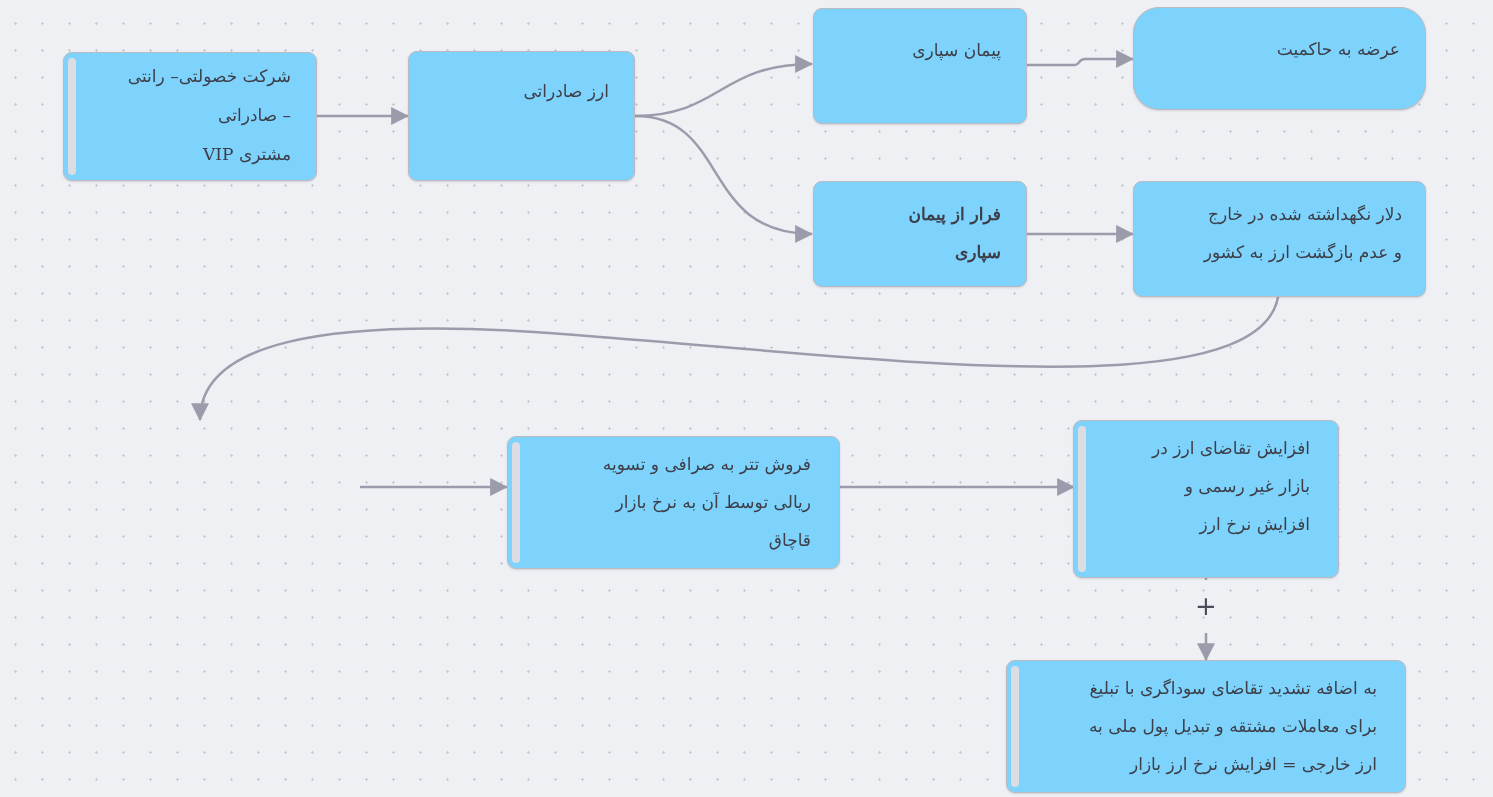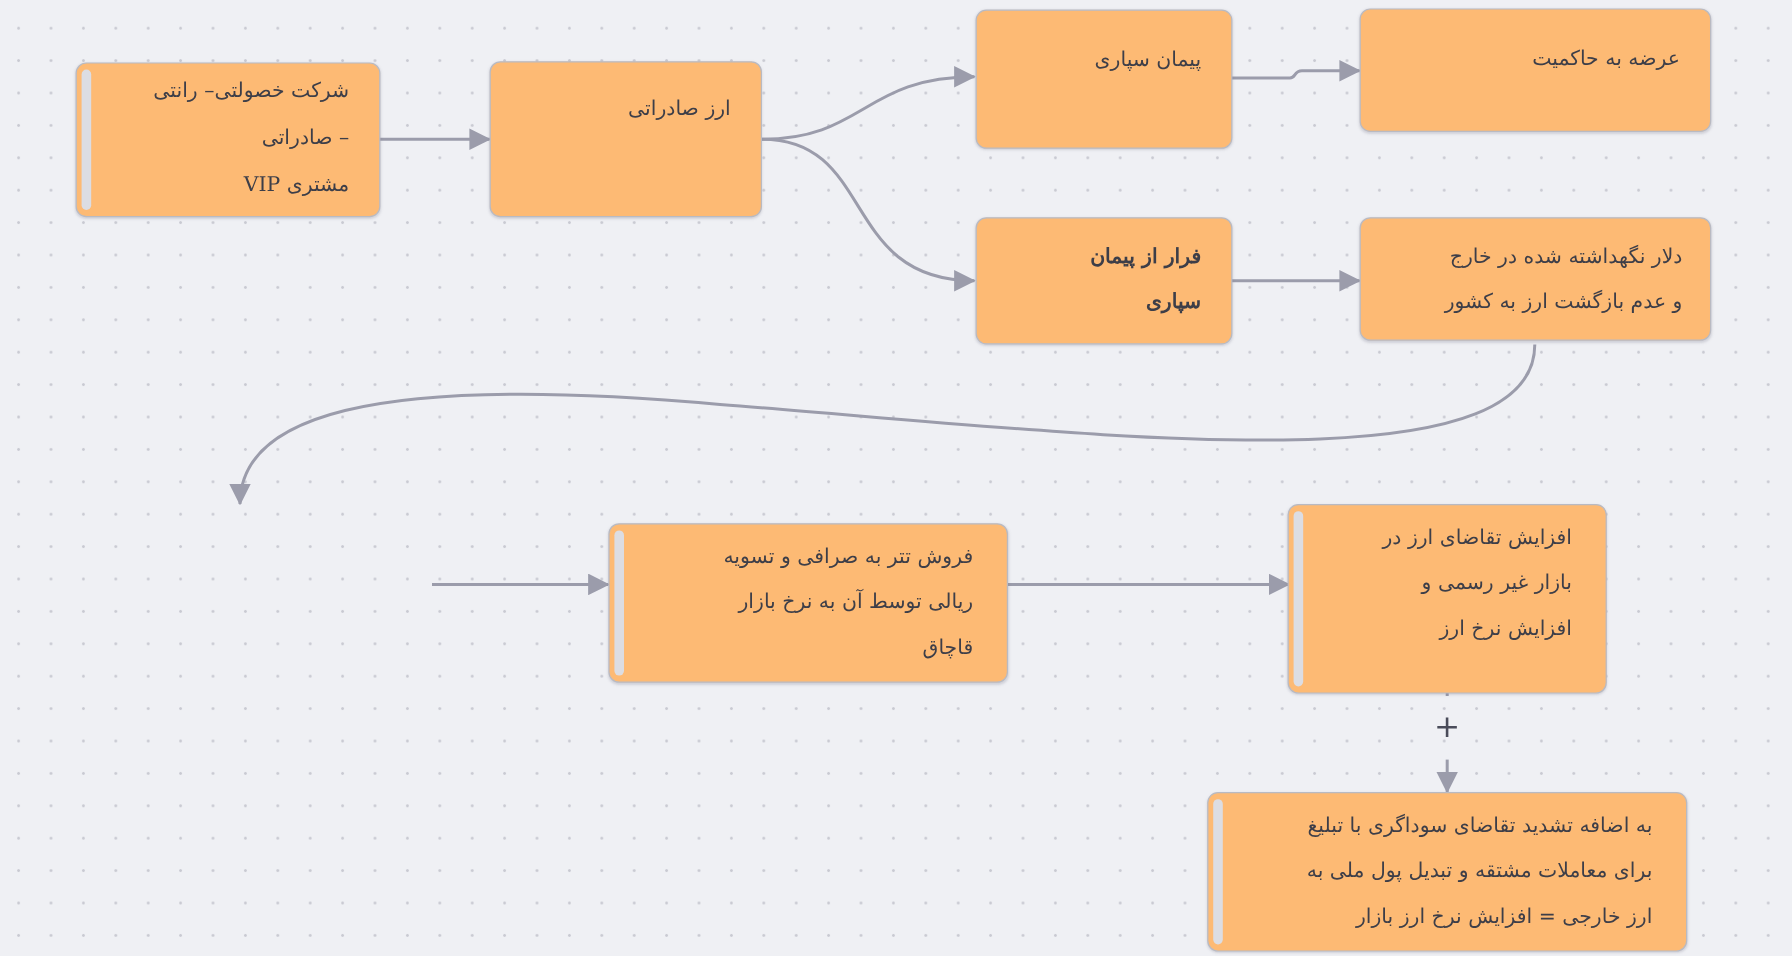--- a/index.html
+++ b/index.html
@@ -24,21 +24,21 @@
   }
   svg.edges {
     position: absolute;
     left: 0; top: 0;
     width: 1493px; height: 797px;
     pointer-events: none;
   }
   .node {
     position: absolute;
     box-sizing: border-box;
-    background: #fdba74;
+    background: #7dd3fc;
     border: 1.5px solid #b9bac2;
     border-radius: 9px;
     box-shadow: 0 1px 2px rgba(120,120,140,0.25);
     cursor: pointer;
   }
   .node .bar {
     position: absolute;
     left: 4px;
     top: 5px;
     bottom: 5px;
@@ -99,30 +99,30 @@
   </div>
 
   <div class="node" style="left:408px;top:51px;width:227px;height:130px;">
     <div class="label" style="right:25px;top:20px;width:190px;">ارز صادراتی</div>
   </div>
 
   <div class="node" style="left:813px;top:8px;width:214px;height:116px;">
     <div class="label" style="right:25px;top:22px;width:180px;">پیمان سپاری</div>
   </div>
 
-  <div class="node" style="left:1133px;top:7px;width:293px;height:103px;">
+  <div class="node" style="left:1133px;top:7px;width:293px;height:103px;border-radius:26px;">
     <div class="label" style="right:25px;top:22px;width:250px;">عرضه به حاکمیت</div>
   </div>
 
   <div class="node" style="left:813px;top:181px;width:214px;height:106px;font-weight:bold;">
     <div class="label" style="right:25px;top:13px;width:180px;">فرار از پیمان
 سپاری</div>
   </div>
 
-  <div class="node" style="left:1133px;top:181px;width:293px;height:103px;">
+  <div class="node" style="left:1133px;top:181px;width:293px;height:116px;">
     <div class="label" style="right:23px;top:13px;width:260px;">دلار نگهداشته شده در خارج
 و عدم بازگشت ارز به کشور</div>
   </div>
 
 
   <div class="node" style="left:507px;top:436px;width:333px;height:133px;">
     <div class="bar"></div>
     <div class="label" style="right:28px;top:8px;width:280px;">فروش تتر به صرافی و تسویه
 ریالی توسط آن به نرخ بازار
 قاچاق</div>

